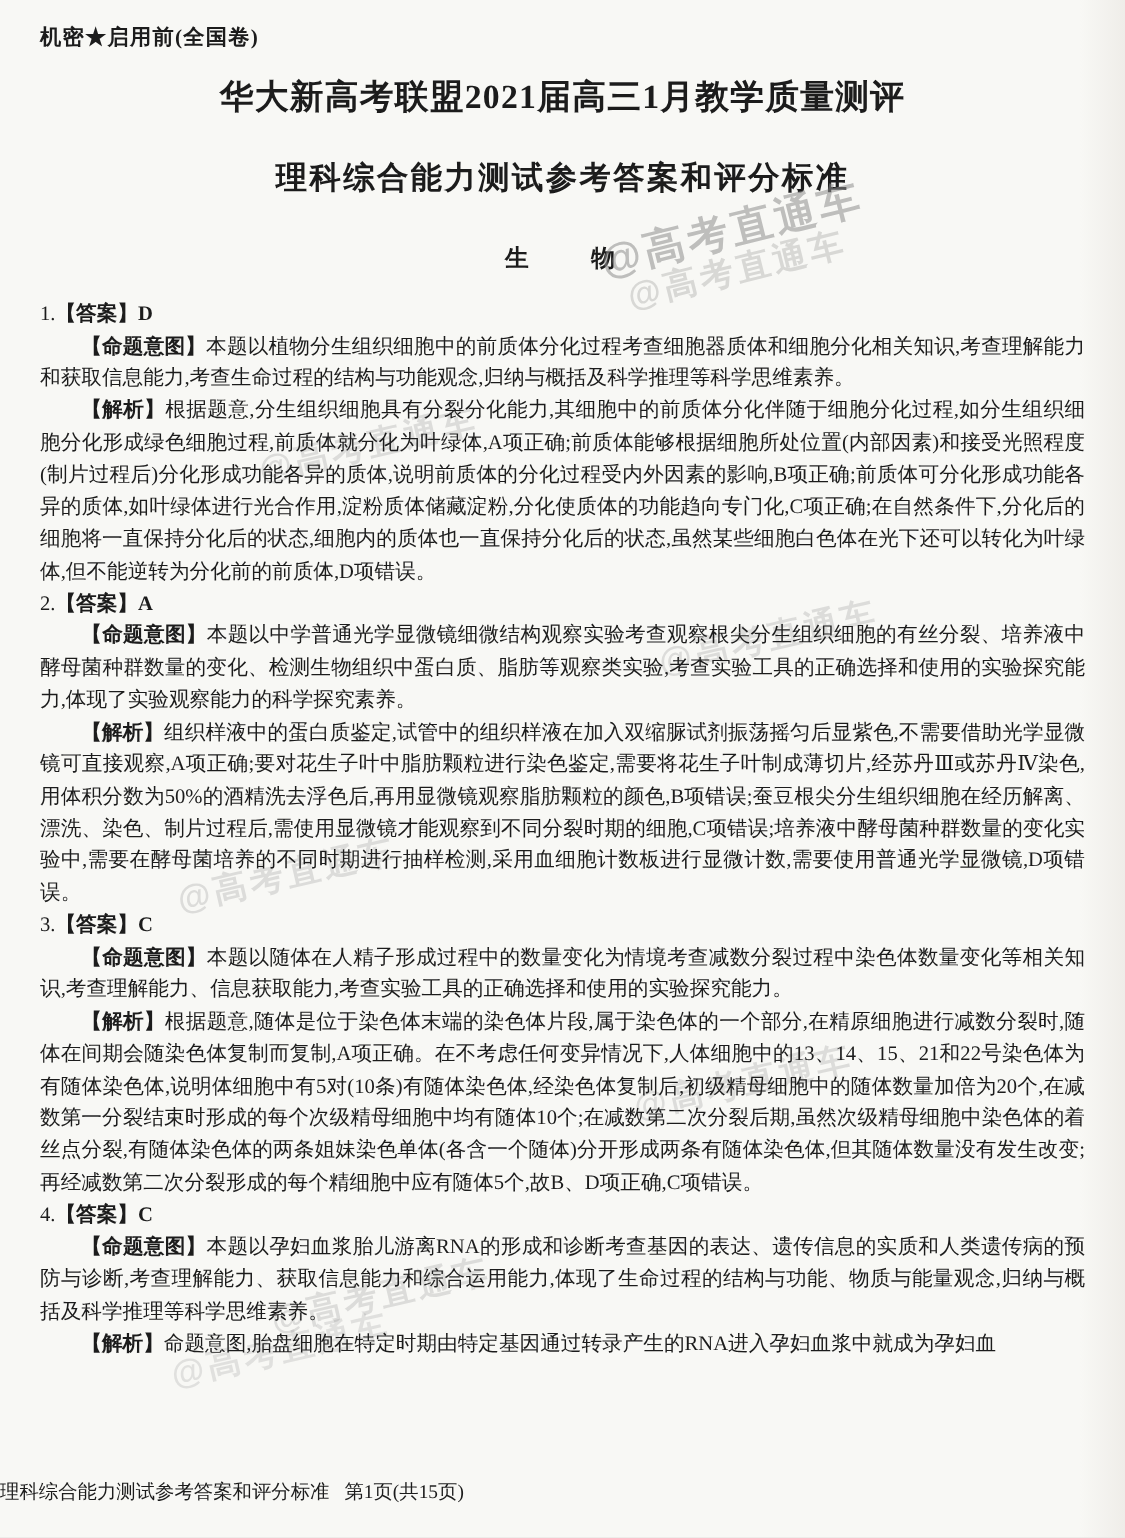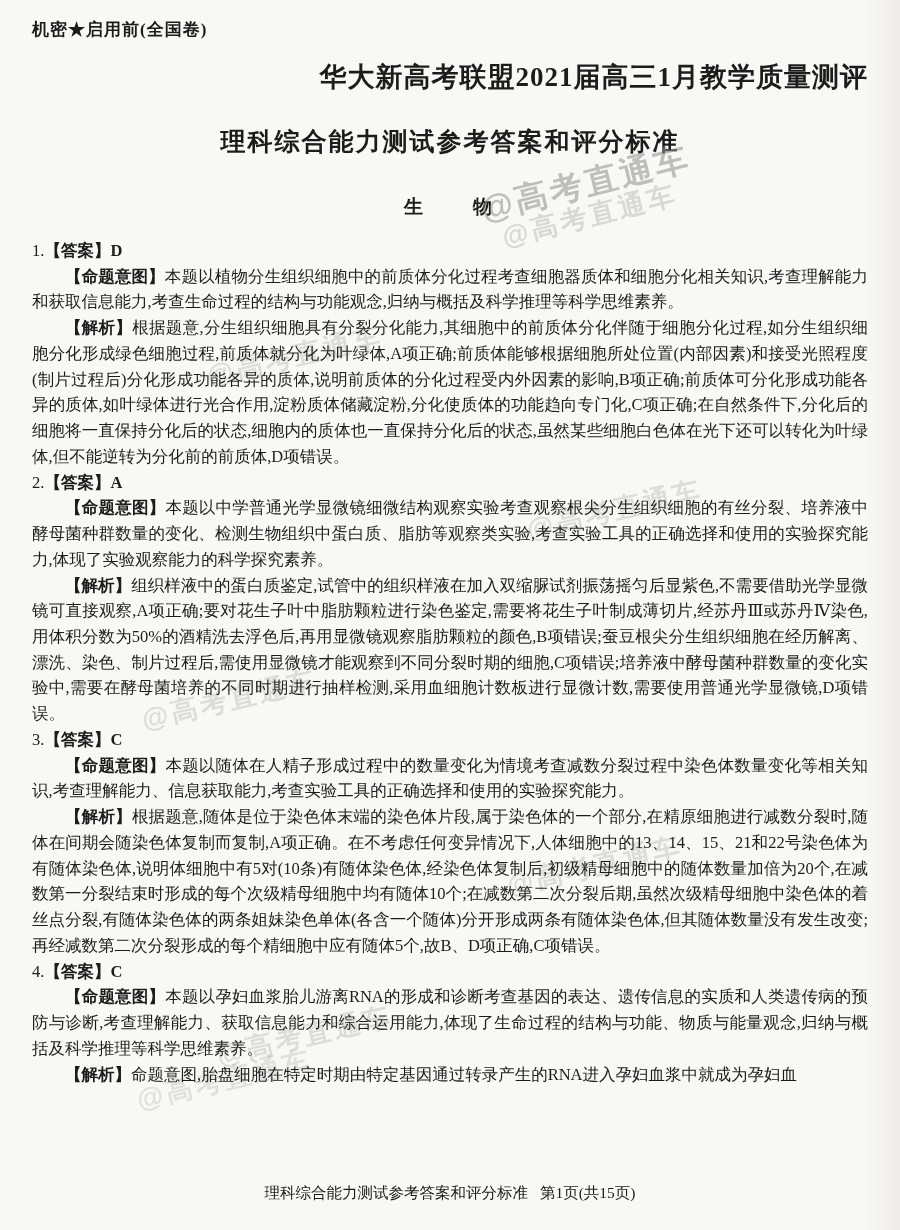--- a/index.html
+++ b/index.html
@@ -8,31 +8,31 @@
     position:relative;
     width:900px; height:1230px;
     margin:0 auto;
     background:linear-gradient(to right,#f8f8f5 0%, #f8f8f5 96%, #efede9 100%);
     color:#1c1c1c;
     font-family:"Liberation Serif","DejaVu Serif",serif;
     padding:18px 32px 0 32px;
     overflow:hidden;
   }
   .classification { font-size:17px; font-weight:bold; letter-spacing:1px; }
-  .title    { text-align:right; font-size:27px; font-weight:bold; margin-top:18px; letter-spacing:1px; }
+  .title    { text-align:center; font-size:27px; font-weight:bold; margin-top:18px; letter-spacing:1px; }
   .subtitle { text-align:center; font-size:25px; font-weight:bold; margin-top:30px; letter-spacing:2px; }
   .section  { text-align:center; font-size:19px; font-weight:bold; margin-top:36px; margin-bottom:18px; letter-spacing:4px; }
   .doc-body { font-size:16.5px; line-height:1.56; text-align:justify; position:relative; z-index:2; }
   .answer-line { }
   .ans { font-weight:bold; }
   .para { text-indent:2em; }
   .plabel { font-weight:bold; }
   .footer {
     position:absolute; left:0; right:0; bottom:26px;
-    text-align:center; font-size:15.5px; z-index:2;
+    text-align:left; font-size:15.5px; z-index:2;
   }
   .pageno { margin-left:12px; }
   .watermark {
     position:absolute; z-index:1;
     color:#8f8f8f; font-weight:bold; white-space:nowrap;
     pointer-events:none;
     font-family:"Liberation Sans","DejaVu Sans",sans-serif;
     letter-spacing:3px;
   }
   .wm1 { left:478px; top:162px; font-size:33px; opacity:.55; transform:rotate(-14deg); }

